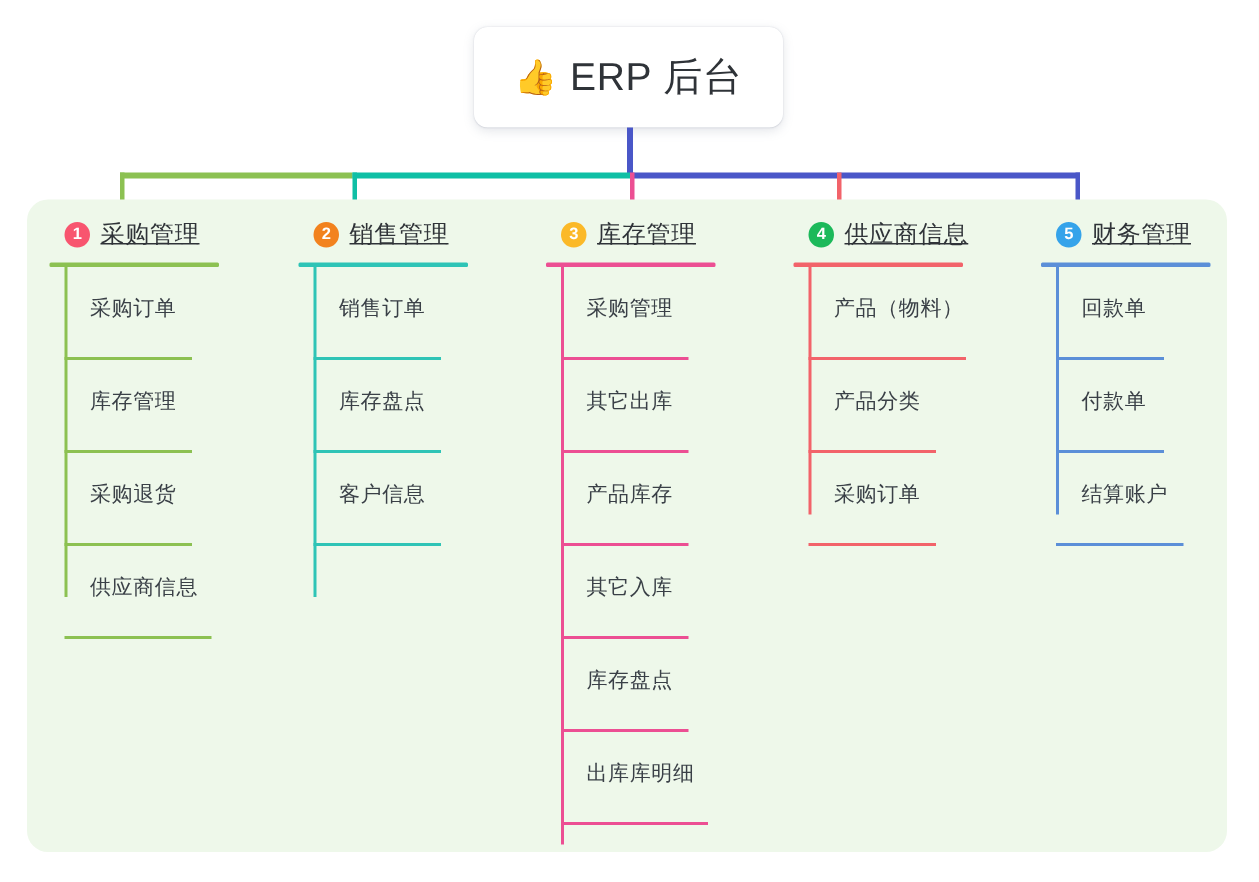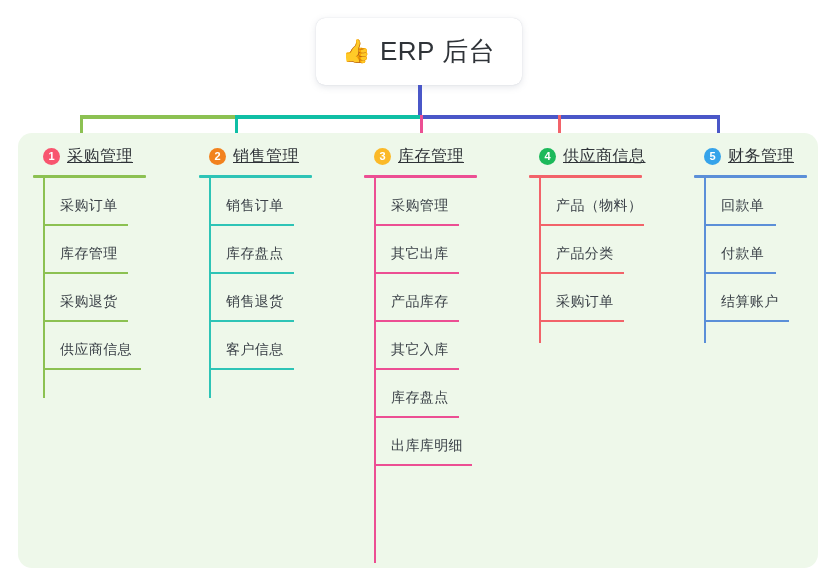--- a/index.html
+++ b/index.html
@@ -124,21 +124,21 @@
     margin-top: 0px;
   }
   .trunk {
     position: absolute;
     left: 10px;
     top: 0;
     width: 2px;
   }
   .item {
     position: relative;
-    height: 48px;
+    height: 62px;
     box-sizing: border-box;
   }
   .item-label {
     position: absolute;
     left: 27px;
     top: 19px;
     font-size: 14px;
     color: #3a4047;
     white-space: nowrap;
     letter-spacing: 0.4px;
@@ -214,24 +214,20 @@
           <div class="trunk" style="height: 220px; background: rgb(46, 196, 182);"></div>
           <div class="item">
             <div class="item-label">销售订单</div>
             <div class="item-rule" style="width: 85px; background: rgb(46, 196, 182);"></div>
           </div>
           <div class="item">
             <div class="item-label">库存盘点</div>
             <div class="item-rule" style="width: 85px; background: rgb(46, 196, 182);"></div>
           </div>
           <div class="item">
-            <div class="item-label">销售退货</div>
-            <div class="item-rule" style="width: 85px; background: rgb(46, 196, 182);"></div>
-          </div>
-          <div class="item">
             <div class="item-label">客户信息</div>
             <div class="item-rule" style="width: 85px; background: rgb(46, 196, 182);"></div>
           </div>
         </div>
       </div>
       <div class="col" style="left: 364px;">
         <div class="col-head">
           <div class="badge" style="background: rgb(251, 185, 40);">3</div>
           <div class="col-title">库存管理</div>
         </div>

